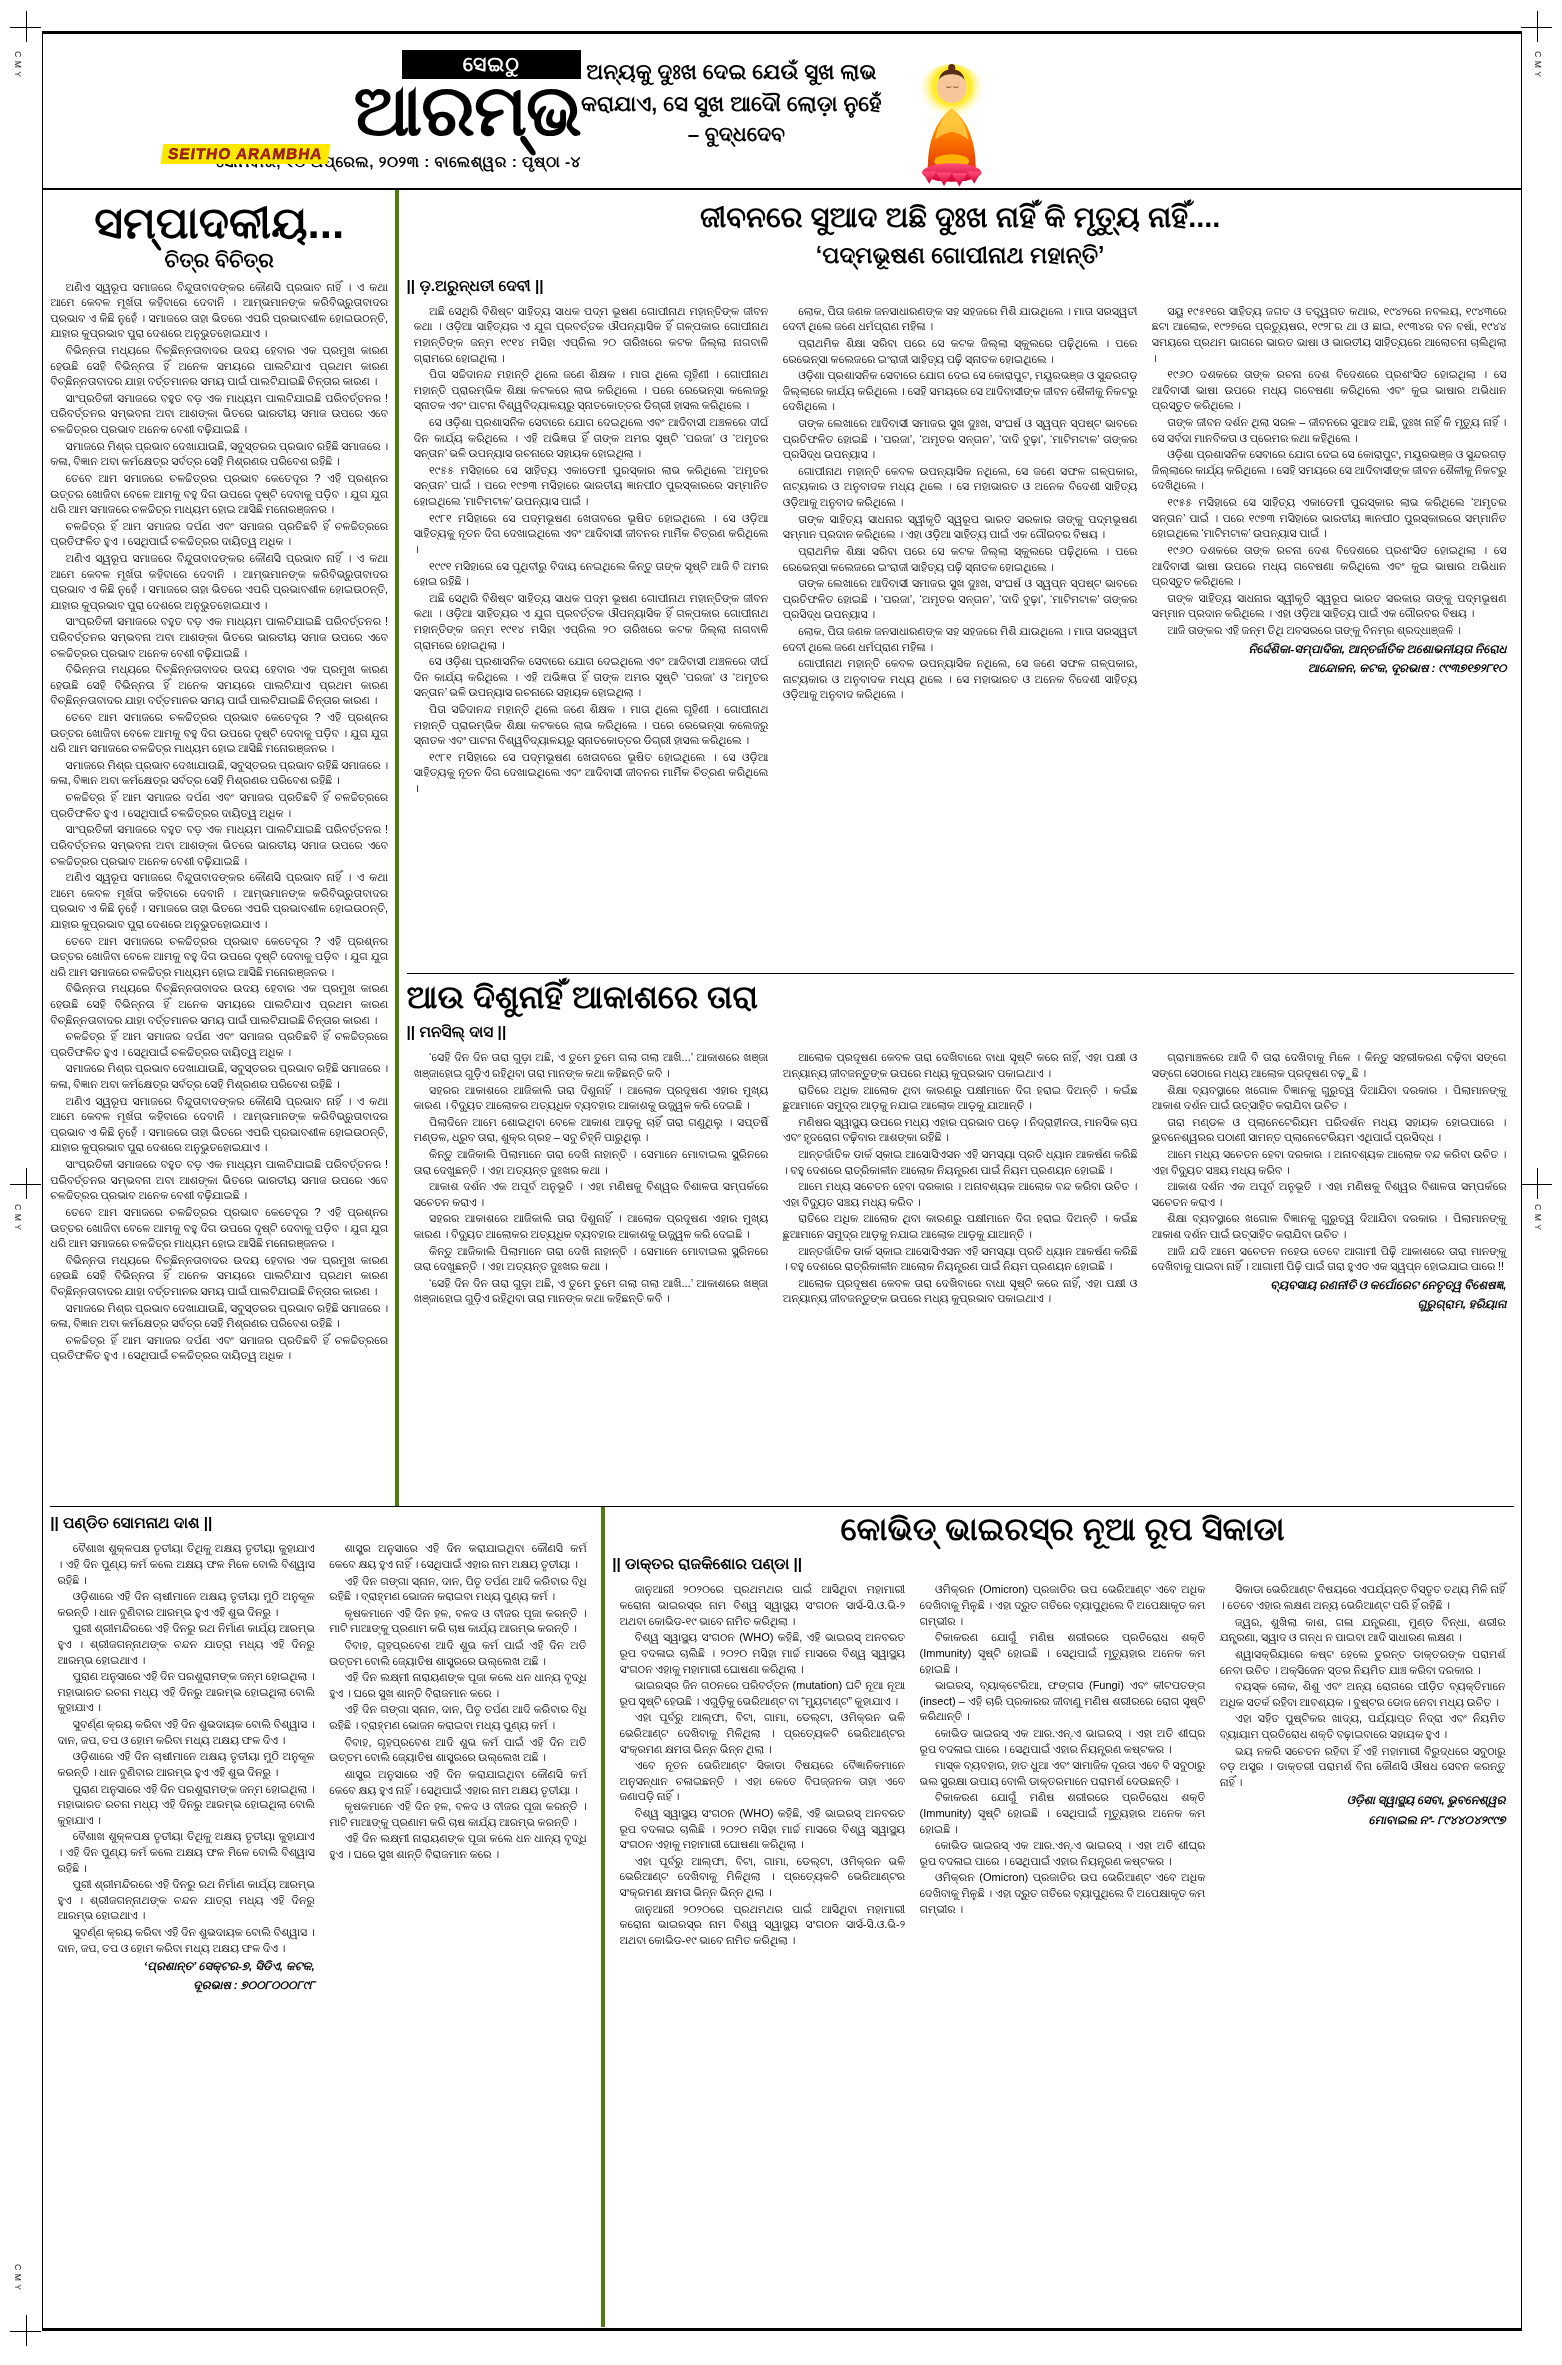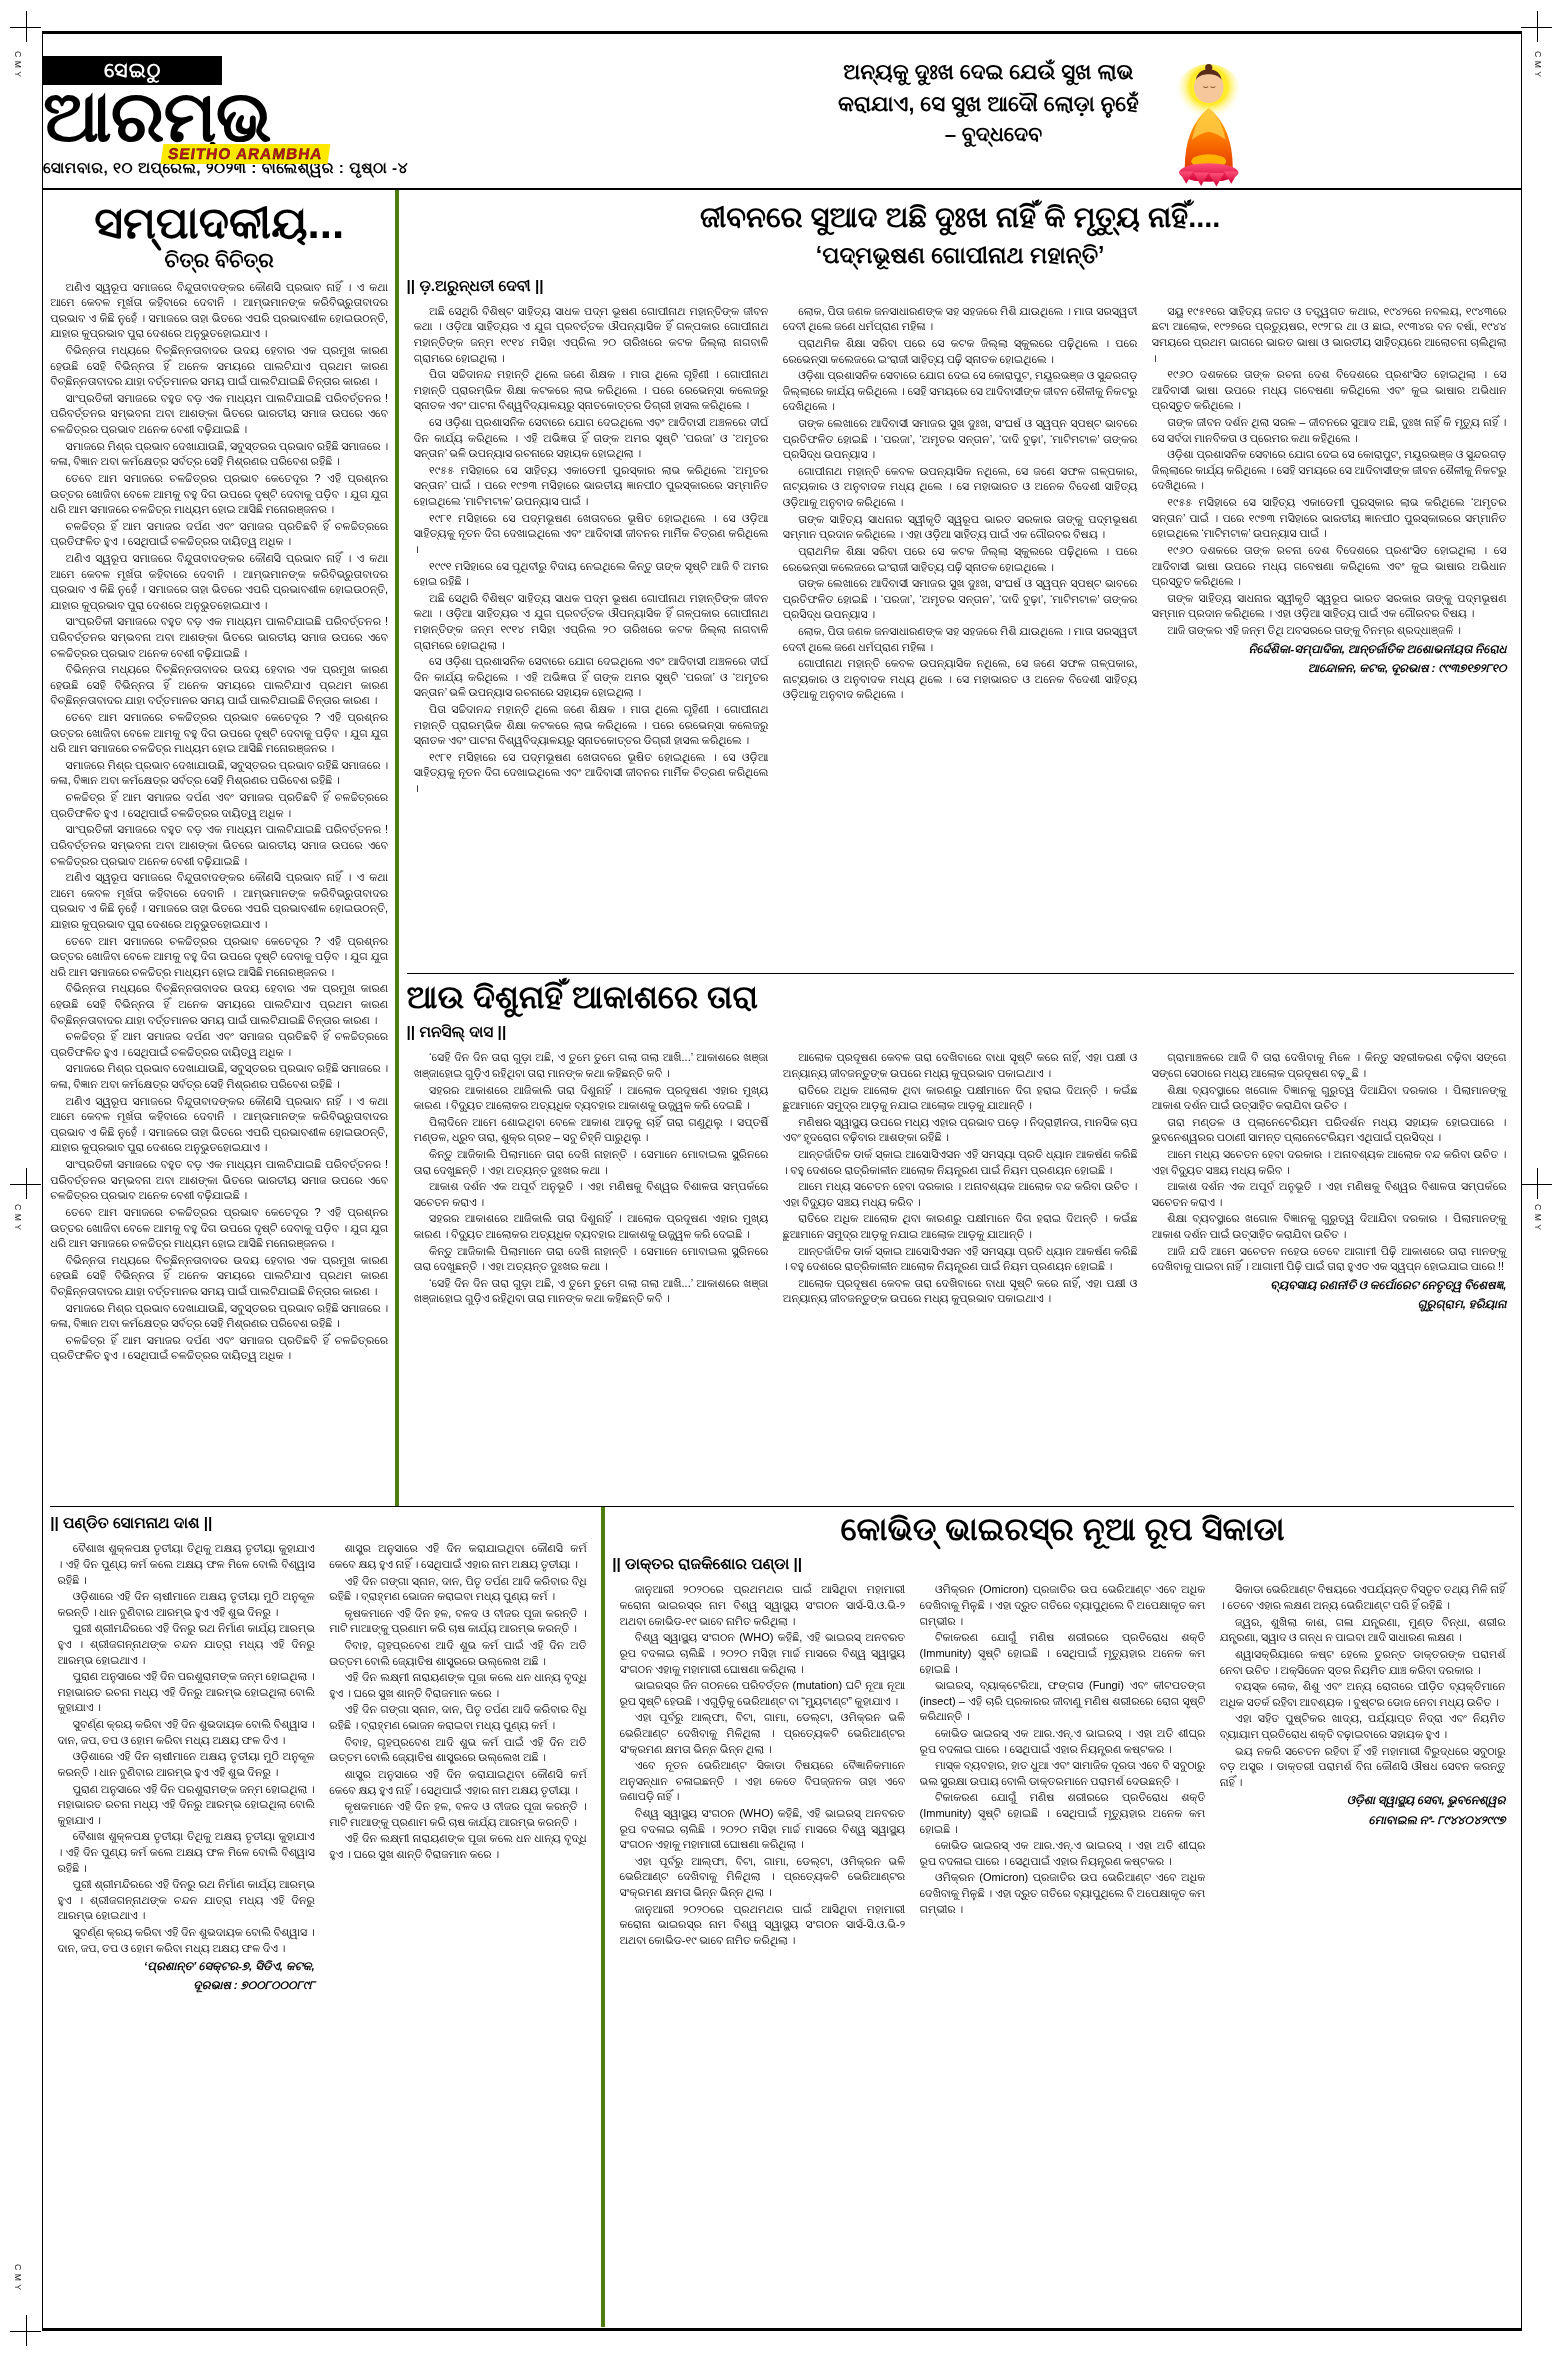--- a/index.html
+++ b/index.html
@@ -20,42 +20,42 @@
   .page{
     position:absolute;left:42px;top:31px;width:1480px;height:2300px;
     border-top:3.1px solid #000;border-bottom:3.1px solid #000;
     border-left:1.5px solid #000;border-right:1.5px solid #000;
     box-sizing:border-box;
     padding:0;
   }
 
   
   .masthead{display:flex;align-items:flex-start;height:154px;position:relative;}
-  .logo-wrap{width:538px;text-align:left;padding-top:22px;position:relative;}
+  .logo-wrap{width:538px;text-align:right;padding-top:16px;position:relative;}
   .logo-top{
     display:inline-block;background:#000;color:#fff;
     font-size:20.5px;font-weight:bold;line-height:1.05;
     padding:3.1px 61px 4.1px;letter-spacing:1px;
   }
   .logo-main{
     font-size:71px;font-weight:bold;line-height:0.95;margin-top:-2px;
     letter-spacing:-1px;
   }
   .logo-roman{
     position:absolute;left:119px;top:110px;
     background:#ffe800;color:#c1121f;
     font-size:15.4px;font-weight:bold;letter-spacing:1px;
     padding:1px 6.1px;transform:skewX(-8deg);
     -webkit-text-stroke:0.3px #000;
   }
   .dateline{
     font-size:15.4px;font-weight:bold;margin-top:9.2px;letter-spacing:0.5px;
   }
   .quote-wrap{
-    flex:1;display:flex;align-items:flex-start;justify-content:center;
+    flex:1;display:flex;align-items:flex-start;
     padding-top:21.5px;
   }
   .quote-text{
     font-size:21.5px;font-weight:bold;line-height:1.5;text-align:center;
     padding-right:10.2px;
   }
   .quote-attr{font-size:20.5px;font-weight:bold;text-align:center;margin-top:2px;}
   .buddha{
     width:110px;height:128px;margin-left:5.1px;margin-top:5.1px;position:relative;flex:0 0 auto;
   }

